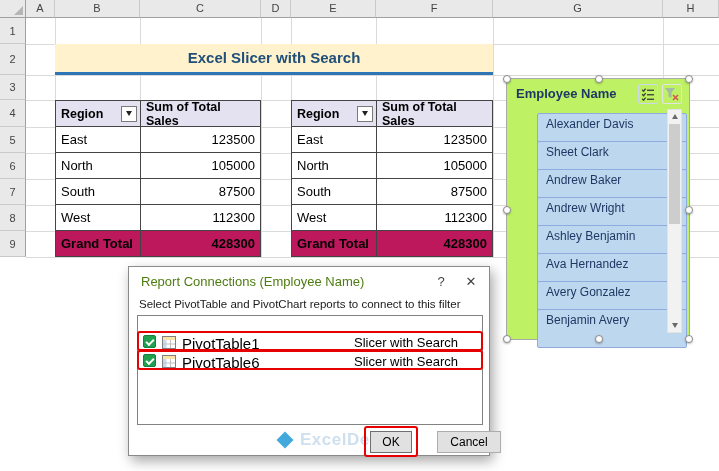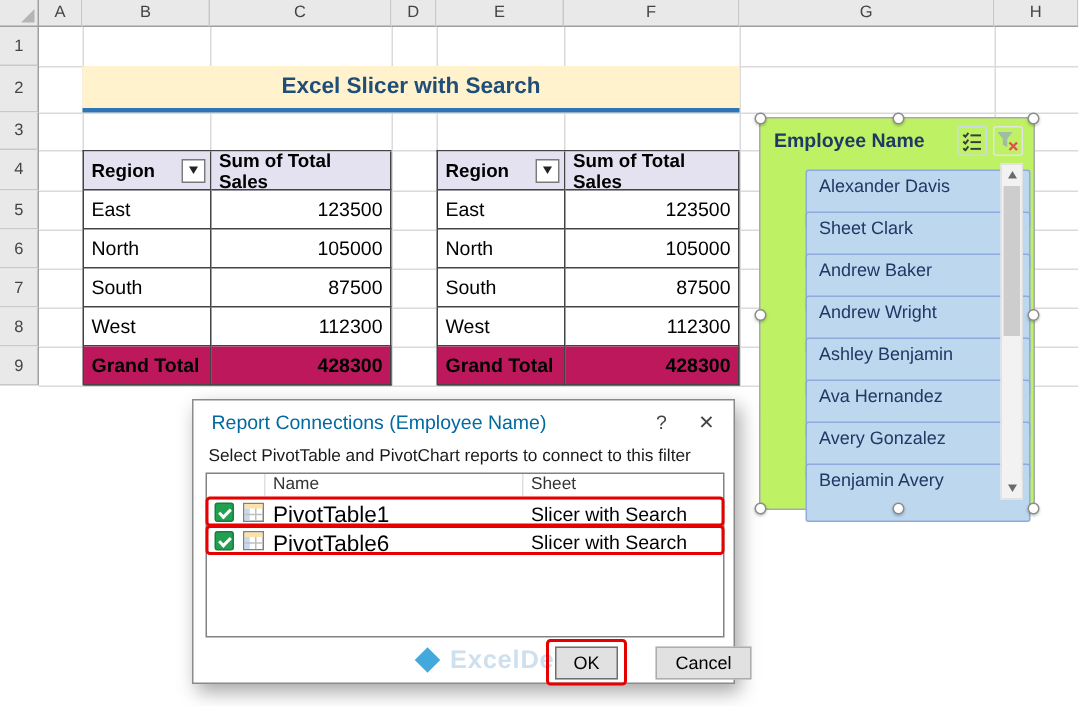--- a/index.html
+++ b/index.html
@@ -41,21 +41,21 @@
   .sb-up,.sb-down{position:absolute;left:0;right:0;height:13px;display:flex;align-items:center;justify-content:center;background:#f2f2f2;}
   .sb-up{top:0;} .sb-down{bottom:0;}
   .sb-thumb{position:absolute;left:1px;right:1px;top:14px;height:100px;background:#cdcdcd;}
   .tri-up-s{width:0;height:0;border-left:3.5px solid transparent;border-right:3.5px solid transparent;border-bottom:5px solid #6a6a6a;}
   .tri-down-s{width:0;height:0;border-left:3.5px solid transparent;border-right:3.5px solid transparent;border-top:5px solid #6a6a6a;}
   .handle{position:absolute;width:8px;height:8px;background:#fff;border:1px solid #8c8c8c;border-radius:50%;box-sizing:border-box;box-shadow:0 1px 2px rgba(0,0,0,.25);}
 
   
   .dialog{position:absolute;left:128px;top:266px;width:362px;height:190px;box-sizing:border-box;background:#fff;border:1px solid #8a8a8a;box-shadow:3px 5px 12px rgba(0,0,0,.35);z-index:10;}
   .dlg-titlebar{position:absolute;left:0;top:0;right:0;height:28px;}
-  .dlg-title{position:absolute;left:12px;top:7px;font-size:13px;color:#0369a1;white-space:nowrap;}
+  .dlg-title{position:absolute;left:12px;top:7px;font-size:13px;color:#4d7c0f;white-space:nowrap;}
   .dlg-btn{position:absolute;top:3px;width:24px;height:22px;background:transparent;border:none;font-size:13px;color:#444;text-align:center;padding:0;font-family:inherit;}
   .dlg-help{right:36px;}
   .dlg-close{right:6px;font-size:13px;}
   .dlg-desc{position:absolute;left:10px;top:31px;font-size:11.5px;color:#1a1a1a;white-space:nowrap;}
   .dlg-list{position:absolute;left:8px;top:48px;width:346px;height:110px;box-sizing:border-box;border:1px solid #828282;background:#fff;}
   .list-hdr{position:absolute;left:0;top:0;right:0;height:16px;border-bottom:1px solid #dcdcdc;background:#fff;}
   .hdr-name{position:absolute;left:44px;top:1px;font-size:11.5px;color:#333;}
   .hdr-sheet{position:absolute;left:216px;top:1px;font-size:11.5px;color:#333;}
   .hdr-div1{position:absolute;left:38px;top:0;width:1px;height:15px;background:#e0e0e0;}
   .hdr-div2{position:absolute;left:210px;top:0;width:1px;height:15px;background:#e0e0e0;}
@@ -239,26 +239,20 @@
 
   <div class="dialog">
     <div class="dlg-titlebar">
       <span class="dlg-title">Report Connections (Employee Name)</span>
       <button class="dlg-btn dlg-help">?</button>
       <button class="dlg-btn dlg-close">✕</button>
     </div>
     <div class="dlg-desc">Select PivotTable and PivotChart reports to connect to this filter</div>
 
     <div class="dlg-list">
-      <div class="list-hdr">
-        <span class="hdr-div1"></span>
-        <span class="hdr-name">Name</span>
-        <span class="hdr-div2"></span>
-        <span class="hdr-sheet">Sheet</span>
-      </div>
 
       <div class="list-row row1">
         <span class="chk"></span>
         <span class="pvicon">
           <svg width="14" height="13" viewBox="0 0 14 13">
             <rect x="0.5" y="0.5" width="13" height="12" fill="#fff" stroke="#7f7f7f"></rect>
             <rect x="1" y="1" width="12" height="3" fill="#fbe2a7"></rect>
             <rect x="1" y="4" width="3.5" height="8" fill="#c7d9f0"></rect>
             <line x1="1" y1="8" x2="13" y2="8" stroke="#bfbfbf"></line>
             <line x1="8.5" y1="4" x2="8.5" y2="12" stroke="#bfbfbf"></line>

